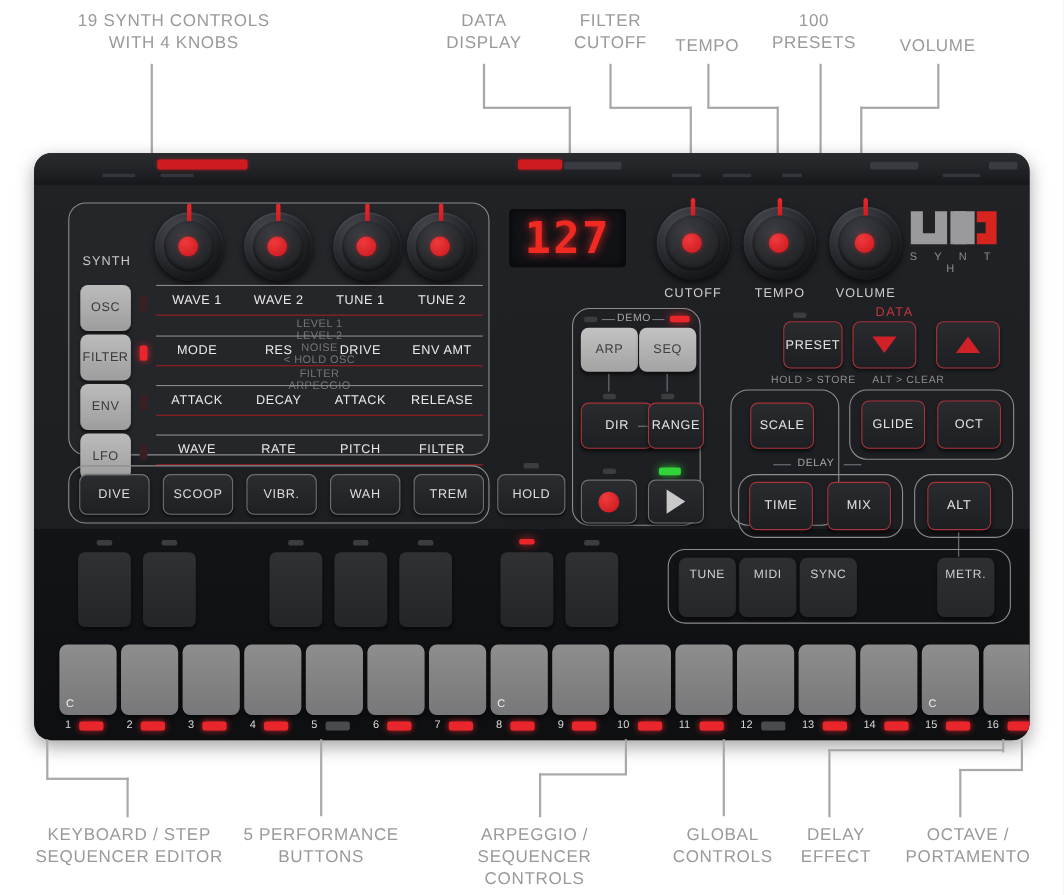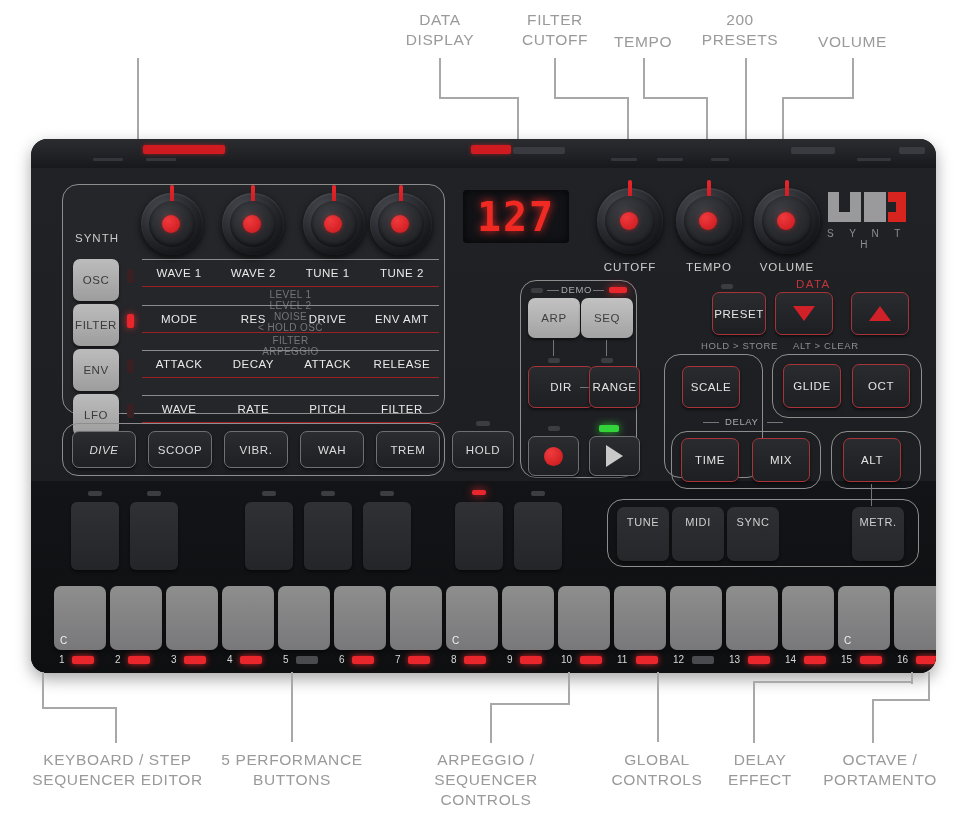--- a/index.html
+++ b/index.html
@@ -122,40 +122,42 @@
   .padled { position:absolute; width:14px; height:5px; border-radius:2px; background:#3c3d41; }
   .padled.on { background:#e8262b; box-shadow:0 0 8px rgba(232,38,43,.95); }
   .grnled { position:absolute; width:20px; height:7px; border-radius:2px;
             background:#33d43a; box-shadow:0 0 8px rgba(51,212,58,.9); }
 </style>
 </head>
 <body>
 
 <div id="root">
 
+  <div class="callout" style="left:38px; top:10px; width:240px;">19 SYNTH CONTROLS
+WITH 4 KNOBS</div>
   <div class="lead v" style="left:137px; top:58px; height:110px;"></div>
 
   <div class="callout" style="left:385px; top:10px; width:110px;">DATA
 DISPLAY</div>
   <div class="lead v" style="left:439px; top:58px; height:40px;"></div>
   <div class="lead h" style="left:439px; top:97px; width:80px;"></div>
   <div class="lead v" style="left:517px; top:97px; height:95px;"></div>
 
   <div class="callout" style="left:500px; top:10px; width:110px;">FILTER
 CUTOFF</div>
   <div class="lead v" style="left:554px; top:58px; height:40px;"></div>
   <div class="lead h" style="left:554px; top:97px; width:75px;"></div>
   <div class="lead v" style="left:627px; top:97px; height:80px;"></div>
 
   <div class="callout" style="left:592px; top:32px; width:102px;">TEMPO</div>
   <div class="lead v" style="left:643px; top:58px; height:40px;"></div>
   <div class="lead h" style="left:643px; top:97px; width:65px;"></div>
   <div class="lead v" style="left:706px; top:97px; height:80px;"></div>
 
-  <div class="callout" style="left:690px; top:10px; width:100px;">200
+  <div class="callout" style="left:690px; top:10px; width:100px;">100
 PRESETS</div>
   <div class="lead v" style="left:745px; top:58px; height:190px;"></div>
   <div class="lead v" style="left:745px; top:248px; height:200px;"></div>
 
   <div class="callout" style="left:800px; top:32px; width:105px;">VOLUME</div>
   <div class="lead v" style="left:852px; top:58px; height:40px;"></div>
   <div class="lead h" style="left:782px; top:97px; width:72px;"></div>
   <div class="lead v" style="left:782px; top:97px; height:80px;"></div>
 
   <div id="device">
@@ -293,21 +295,21 @@
         <svg width="82" height="34" viewBox="0 0 82 34">
           <path d="M2 2 L13 2 L13 22 L24 22 L24 2 L35 2 L35 32 L2 32 Z" fill="#9a9a9c"></path>
           <path d="M38 2 L49 2 L49 12 L49 2 L60 2 L60 32 L49 32 L49 13 L49 32 L38 32 Z" fill="#9a9a9c"></path>
           <rect x="41" y="2" width="11" height="30" fill="#9a9a9c"></rect>
           <path d="M62 2 L80 2 L80 32 L62 32 L62 22 L70 22 L70 12 L62 12 Z" fill="#d8241f"></path>
         </svg>
         <div class="synthword">S Y N T H</div>
       </div>
 
       <div class="grpbox" style="left:31px; top:255px; width:383px; height:53px;"></div>
-      <div class="gbtn" style="left:41px; top:263px; width:64px; height:37px;font-style:italic;">DIVE</div>
+      <div class="gbtn" style="left:41px; top:263px; width:64px; height:37px;">DIVE</div>
       <div class="gbtn" style="left:117px; top:263px; width:64px; height:37px;">SCOOP</div>
       <div class="gbtn" style="left:193px; top:263px; width:64px; height:37px;">VIBR.</div>
       <div class="gbtn" style="left:269px; top:263px; width:64px; height:37px;">WAH</div>
       <div class="gbtn" style="left:345px; top:263px; width:64px; height:37px;">TREM</div>
 
       <div class="gbtn" style="left:421px; top:263px; width:62px; height:37px;">HOLD</div>
       <div class="padled" style="left:445px; top:253px;"></div>
 
       <div class="grpbox" style="left:489px; top:112px; width:117px; height:198px;"></div>
       <div class="cap-sm" style="left:530px; top:116px; color:#a9a9ab;">DEMO</div>

